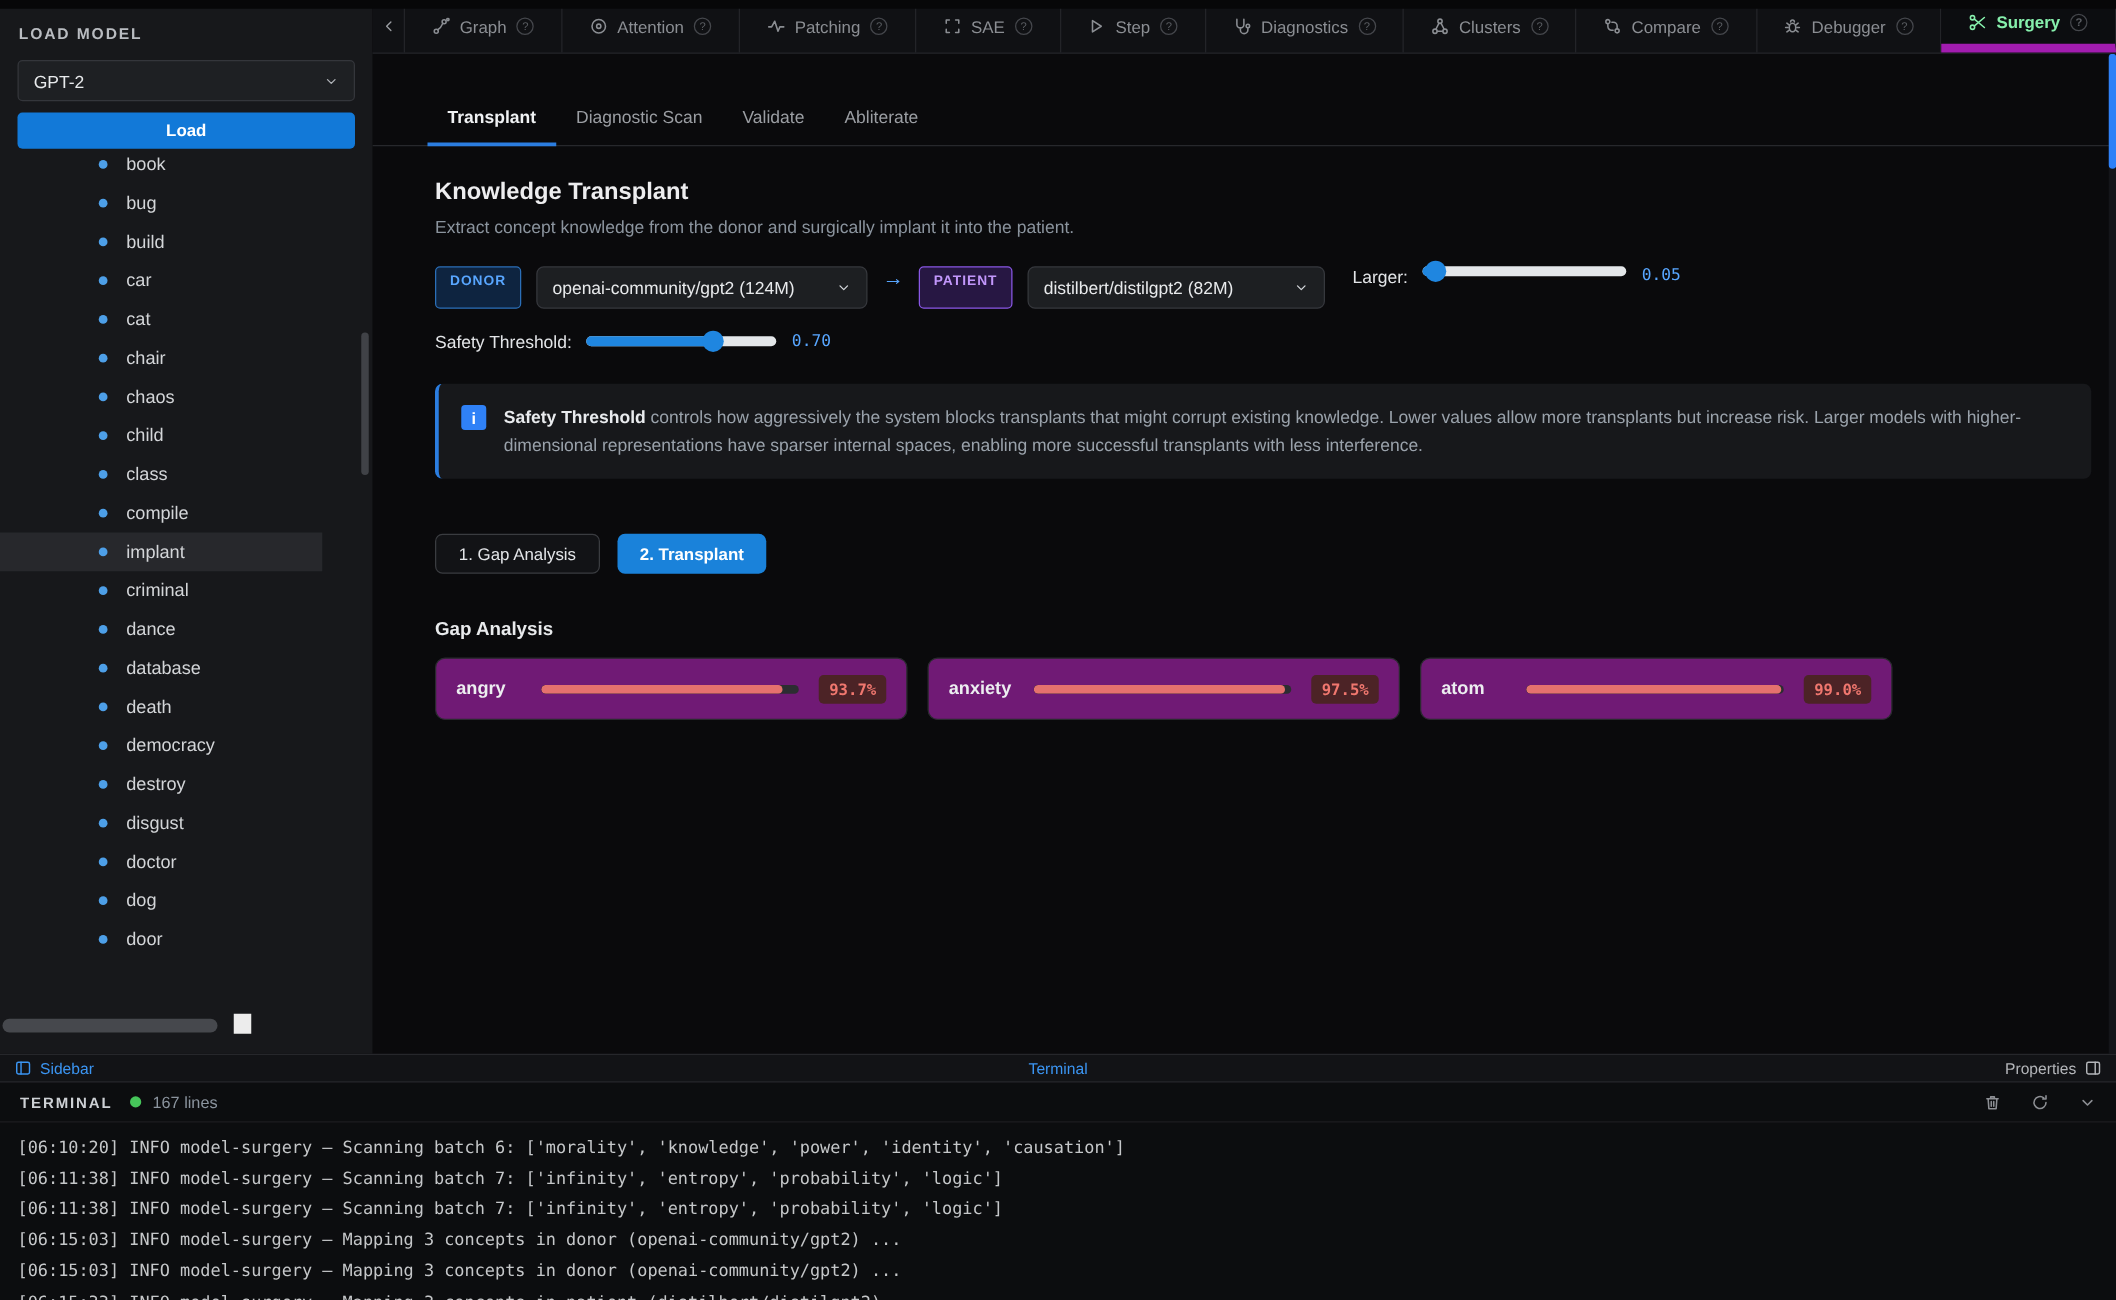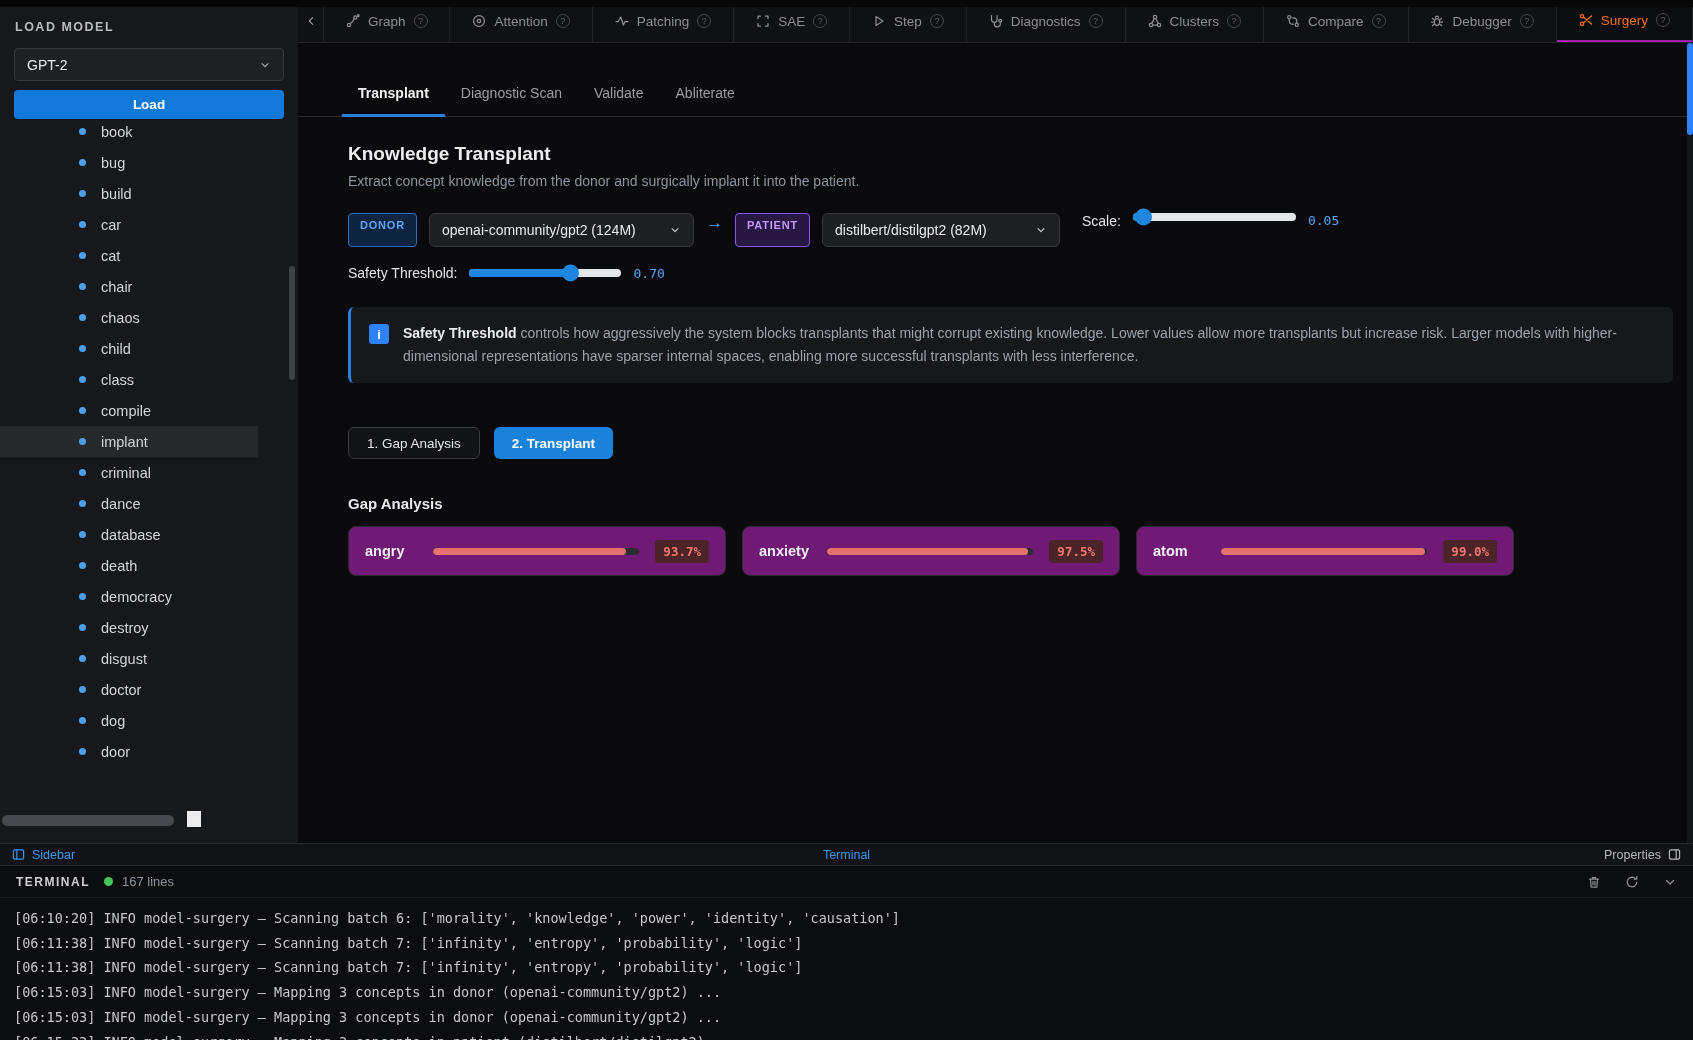--- a/index.html
+++ b/index.html
@@ -35,21 +35,21 @@
   
   .tabbar { position:absolute; left:298px; top:0; width:1395px; height:43px; background:#101114;
             border-bottom:1px solid #232428; display:flex; align-items:stretch; z-index:2; }
   .tab-nav { width:26px; display:flex; align-items:center; justify-content:center; color:#9a9da2;
              border-right:1px solid #232428; cursor:pointer; }
   .tab { flex:1 1 auto; display:flex; align-items:center; justify-content:center; gap:8px;
          border-right:1px solid #232428; color:#8b8e93; font-size:13.5px; cursor:pointer; padding:0 10px; }
   .tab .qhelp { width:14px; height:14px; border:1px solid #45474c; border-radius:50%; color:#5a5d62;
                 font-size:9px; display:flex; align-items:center; justify-content:center; }
   .tab .qhelp::after { content:"?"; }
-  .tab.active { color:#f97316; border-bottom:2px solid #a21caf; background:#0c0d10; }
+  .tab.active { color:#86efac; border-bottom:7px solid #a21caf; background:#0c0d10;font-weight:bold; }
 
   
   .main { position:absolute; left:298px; top:43px; width:1395px; height:800px; background:#0a0a0c; }
   .main-vtrack { position:absolute; right:0; top:0; width:6px; height:800px; background:#141519; }
   .main-vthumb { position:absolute; right:0; top:0; width:6px; height:92px; background:#2f81f7; border-radius:3px; }
 
   .subtabs { display:flex; padding-left:44px; margin-top:42px; border-bottom:1px solid #27282c; }
   .subtab { padding:0 16px 13px; font-size:14px; color:#9b9ea3; cursor:pointer; margin-bottom:-1px; }
   .subtab.active { color:#f0f2f4; font-weight:bold; border-bottom:3px solid #2b7de0; }
 
@@ -336,21 +336,21 @@
           </svg>
       </div>
       <span class="arrow">→</span>
       <span class="badge patient">PATIENT</span>
       <div class="mselect" style="min-width:238px">
         <span>distilbert/distilgpt2 (82M)</span>
         <svg class="icon chev" width="12" height="12" viewBox="0 0 14 14">
             <path d="M3.5 5.5L7 9l3.5-3.5"></path>
           </svg>
       </div>
-      <span class="ctl-label" style="margin-left:10px">Scale:</span>
+      <span class="ctl-label" style="margin-left:10px">Larger:</span>
       <div class="slider" style="width:163px">
         <div class="sl-track">
             <div class="sl-fill" style="width: 6%;">
               <span class="sl-thumb"></span>
             </div>
           </div>
       </div>
       <span class="ctl-value">0.05</span>
     </div>
 

